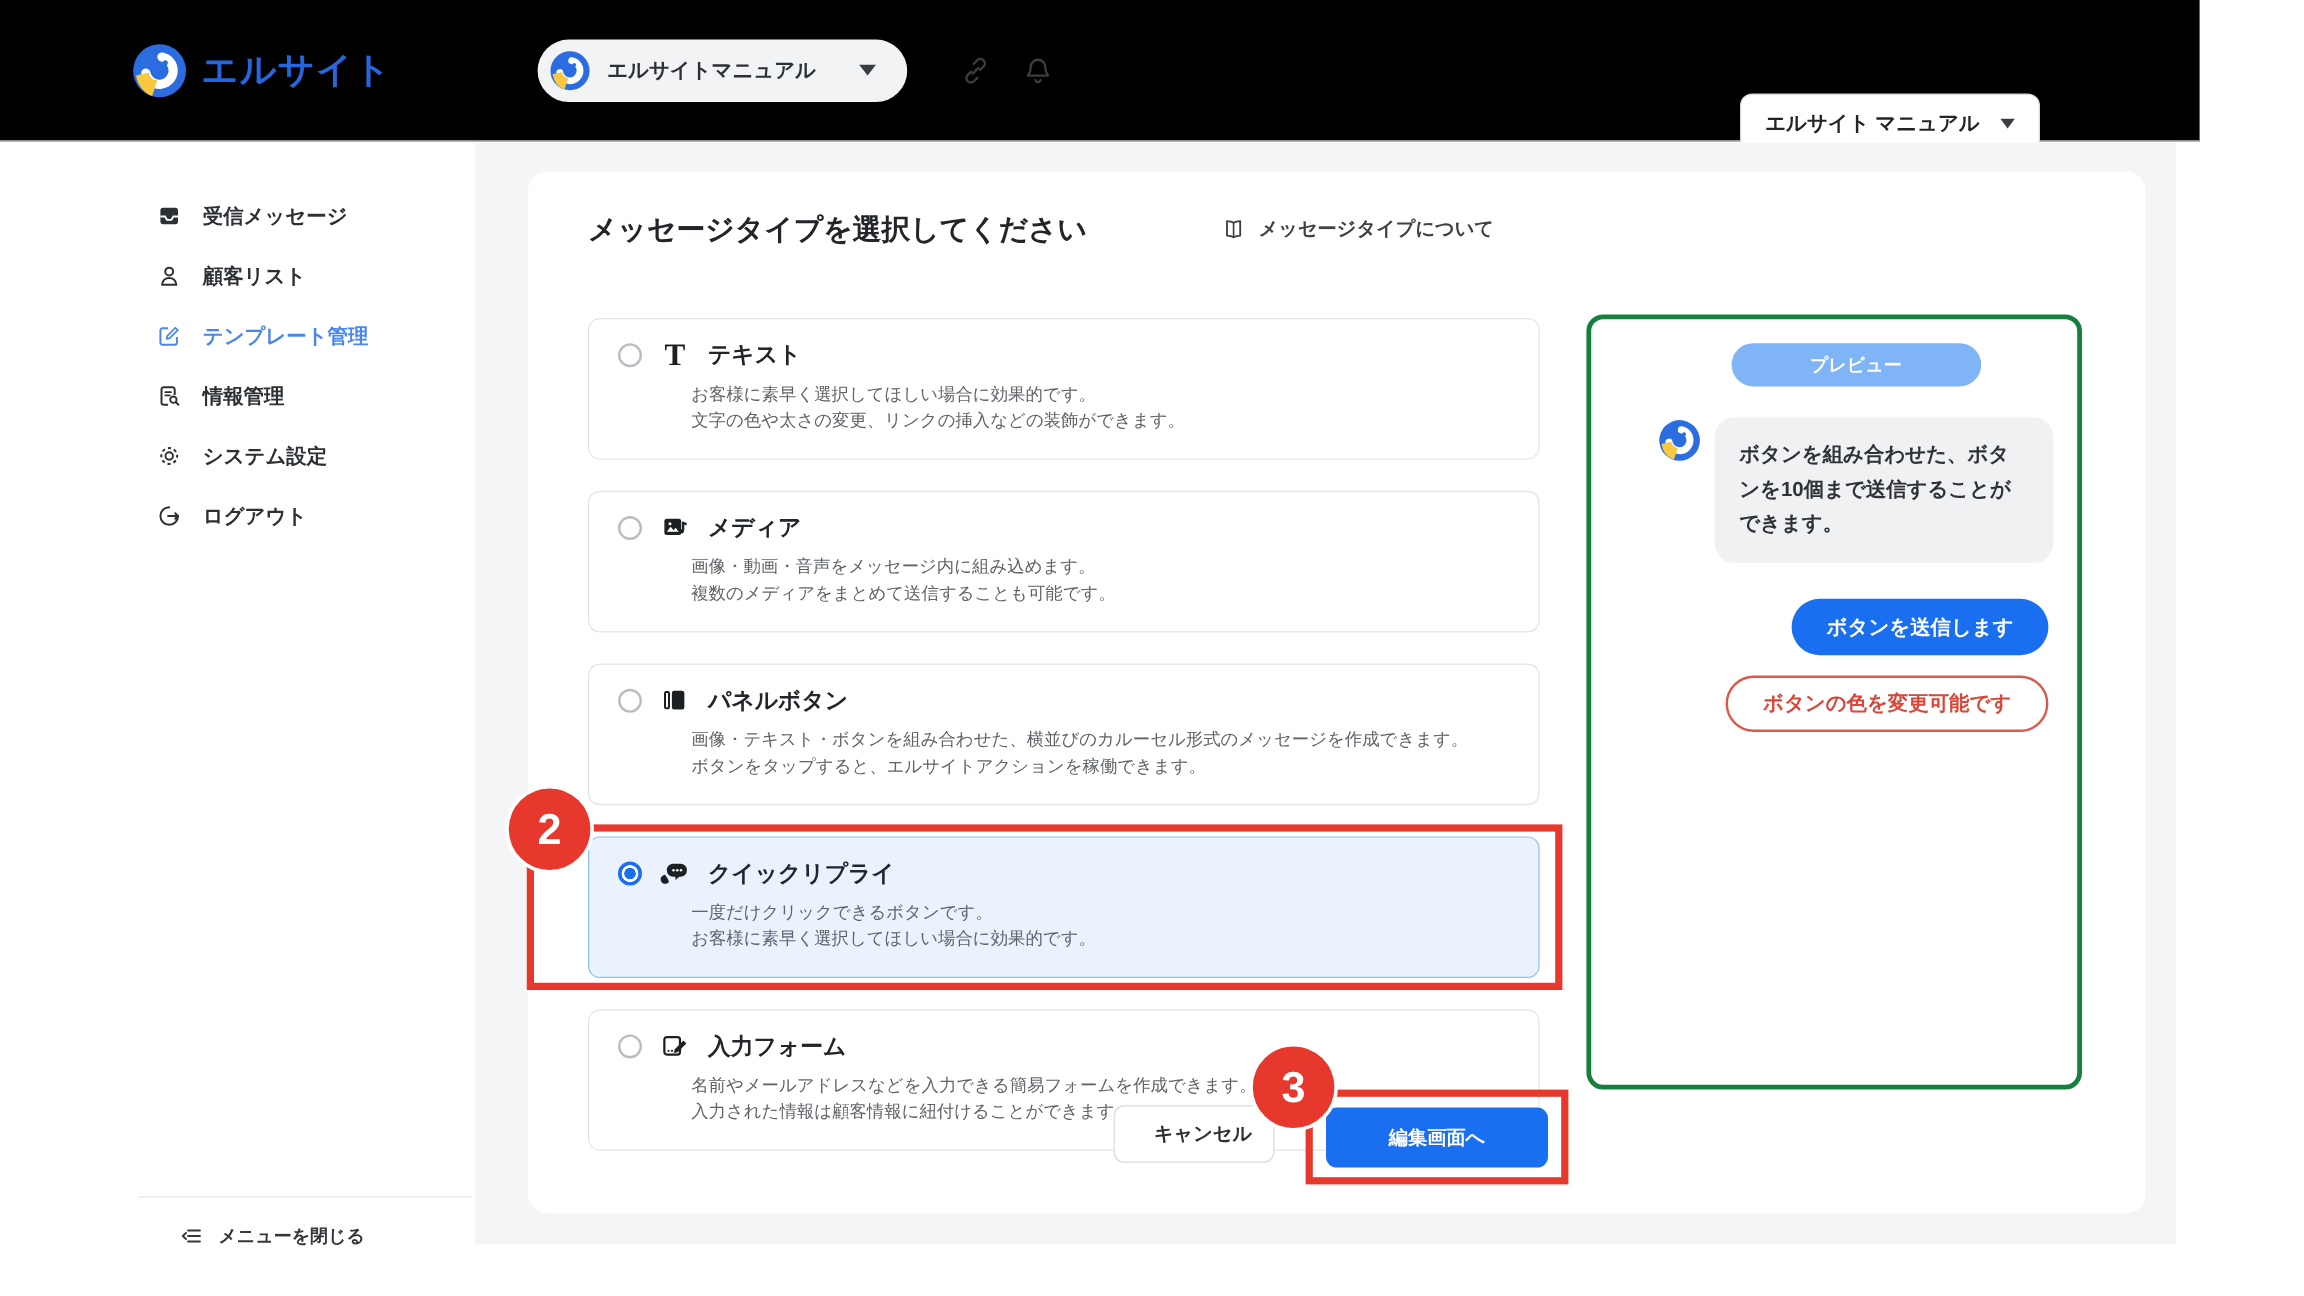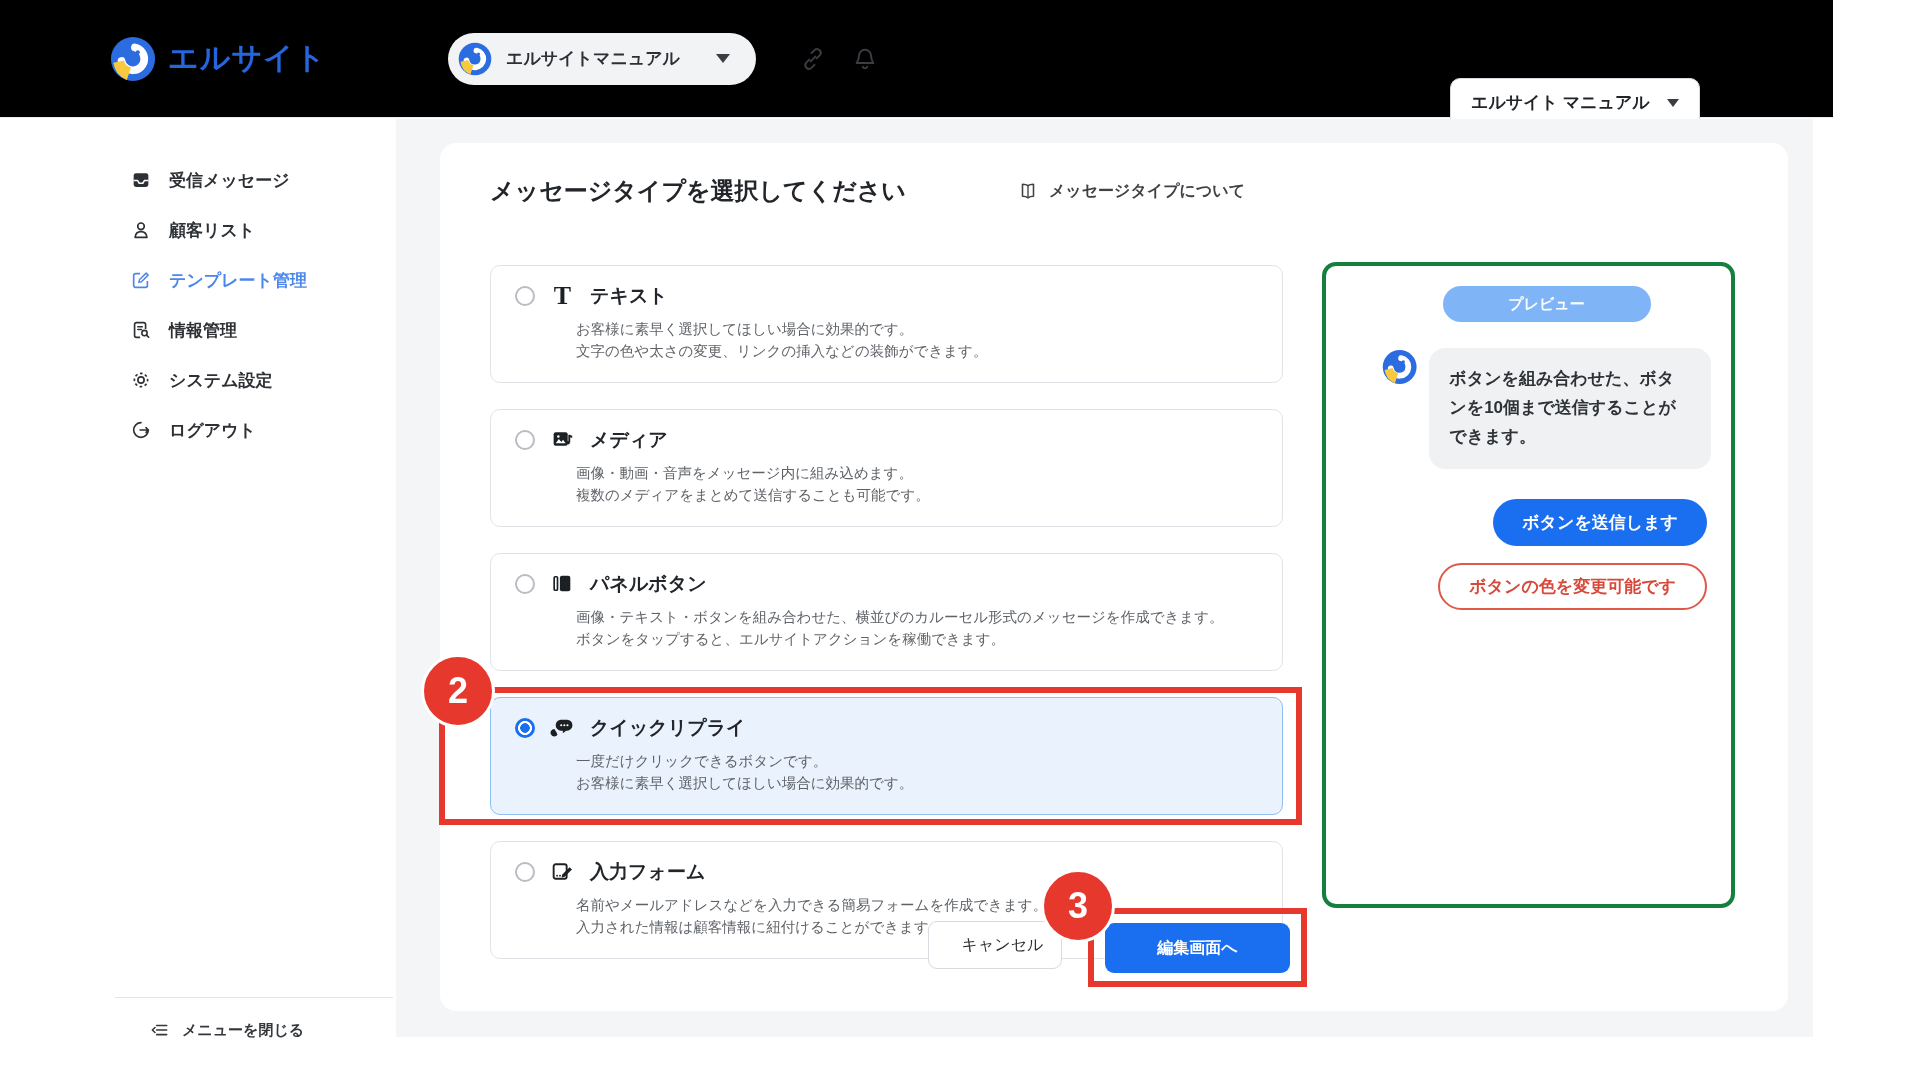--- a/index.html
+++ b/index.html
@@ -46,21 +46,21 @@
   .radio.checked { border:none; background:radial-gradient(circle,#1a6ef0 0 4.5px,#ffffff 5px 6.8px,#1a6ef0 7.2px); }
   .opt-icon { width:25px; height:25px; display:flex; align-items:center; justify-content:center; }
   .t-glyph { font-family:"Liberation Serif","DejaVu Serif",serif; font-size:26px; font-weight:800; color:#1d2023; line-height:1; }
 
   
   .red-frame { position:absolute; border:6px solid #e6382c; pointer-events:none; z-index:5; }
   .frame-option { left:-52px; right:-20px; top:-11px; bottom:-11px; }
   .badge { position:absolute; width:74px; height:74px; border-radius:50%; background:#e6382c; border:3px solid #fff; color:#fff; font-size:36px; font-weight:800; display:flex; align-items:center; justify-content:center; z-index:6; }
   .badge-2 { left:-70px; top:-44px; }
 
-  .btn-cancel { position:absolute; left:488px; top:778px; width:134px; height:48px; background:#fff; border:1px solid #d7dade; border-radius:9px; font-size:16px; font-weight:400; color:#2c2f33; display:flex; align-items:center; justify-content:center; cursor:pointer;padding-left:15px; }
+  .btn-cancel { position:absolute; left:488px; top:778px; width:134px; height:48px; background:#fff; border:1px solid #d7dade; border-radius:9px; font-size:16px; font-weight:700; color:#2c2f33; display:flex; align-items:center; justify-content:center; cursor:pointer;padding-left:15px; }
   .submit-wrap { position:absolute; left:665px; top:780px; }
   .btn-submit { width:185px; height:50px; background:#1a6ef0; border:none; border-radius:9px; font-size:16px; font-weight:700; color:#fff; display:flex; align-items:center; justify-content:center; cursor:pointer; }
   .frame-submit { left:-17px; right:-17px; top:-15px; bottom:-14px; }
   .badge-3 { left:-64px; top:-54px; }
 
   
   .preview { position:absolute; left:882px; top:119px; width:413px; height:646px; border:4px solid #15803d; border-radius:14px; background:#fff;padding-left:36px; }
   .preview-pill { margin:20px auto 0; width:208px; height:36px; background:#7fb5f7; border-radius:18px; color:#fff; font-size:15px; font-weight:700; display:flex; align-items:center; justify-content:center; }
   .chat-row { display:flex; align-items:flex-start; gap:12px; margin:26px 20px 0 20px; }
   .bubble { background:#f0f1f3; border-radius:16px; padding:17px 20px; width:300px; font-size:17px; font-weight:600; color:#2e3236; line-height:1.7; }

